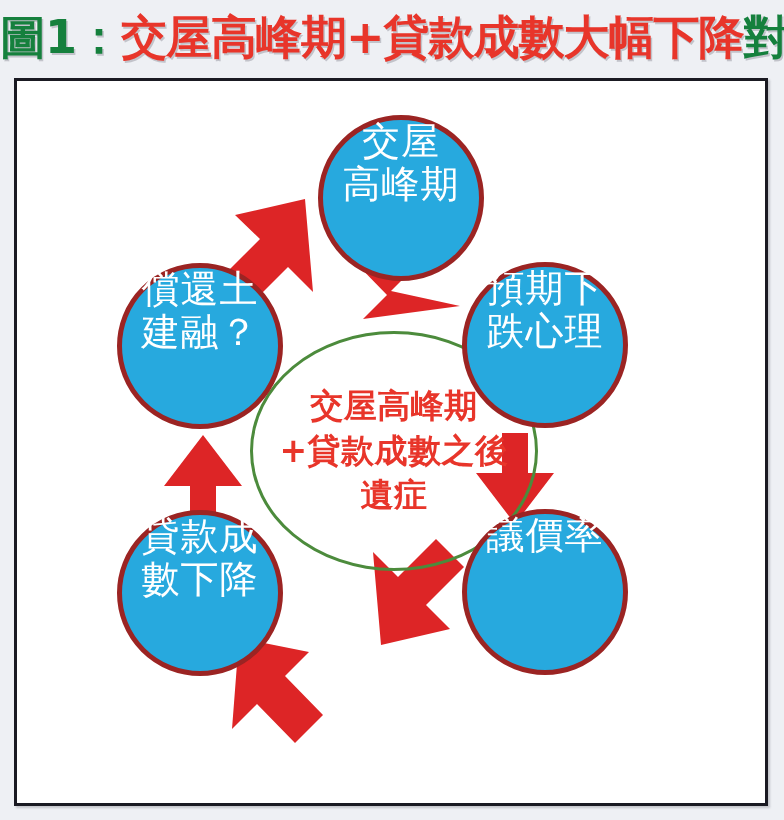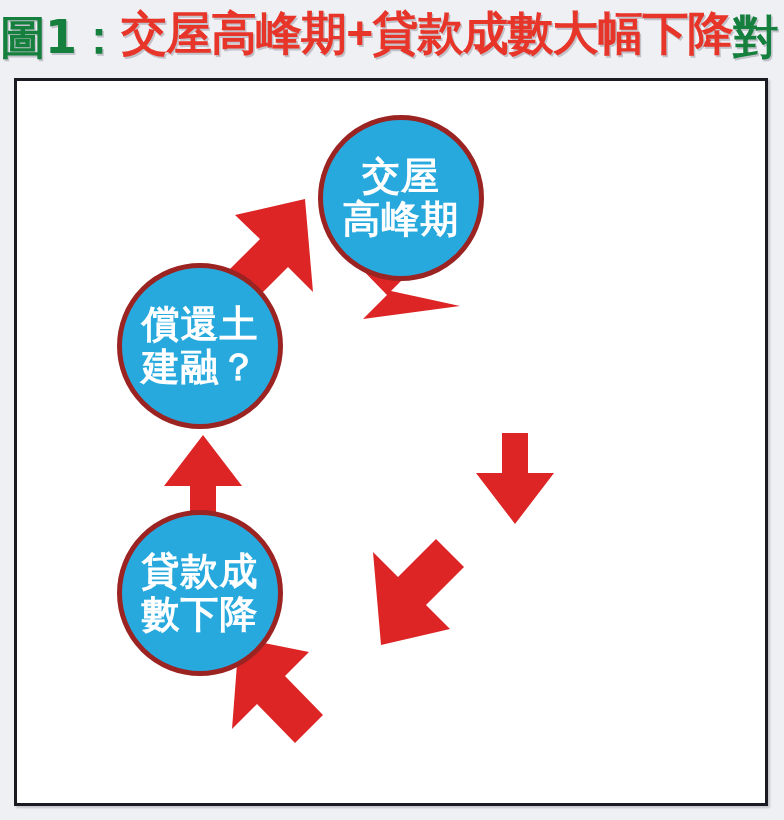--- a/index.html
+++ b/index.html
@@ -28,21 +28,21 @@
     overflow: hidden;
   }
   .title-seg {
     font-size: 46px;
     font-weight: bold;
     line-height: 1;
     letter-spacing: -1px;
     text-shadow: 1.5px 1.5px 0 rgba(140,140,150,0.45);
   }
   .seg-green { color: #15803d; }
-  .seg-red   { color: #e8352a; font-family: Liberation Mono, monospace; }
+  .seg-red   { color: #e8352a; }
 
   
   #diagram-frame {
     position: absolute;
     left: 14px;
     top: 78px;
     width: 754px;
     height: 728px;
     background: #ffffff;
     border: 3px solid #1a1a22;
@@ -57,25 +57,25 @@
   }
 
   
   .node {
     position: absolute;
     border-radius: 50%;
     background: #27a9de;
     border: 5px solid #9b2423;
     box-sizing: border-box;
     display: flex;
-    align-items: center;
+    align-items: flex-start;
     justify-content: center;
     text-align: center;
     color: #ffffff;
-    font-weight: bold;
+    font-weight: normal;
     font-size: 38px;
     line-height: 1.12;
     letter-spacing: 1px;
     font-family: "DejaVu Sans", "Liberation Sans", sans-serif;
   }
   .node-text { display: block; white-space: pre-line; }
 
   #node-peak      { left: 301px; top:  34px; width: 166px; height: 166px; }
   #node-expect    { left: 445px; top: 181px; width: 166px; height: 166px; }
   #node-bargain   { left: 445px; top: 428px; width: 166px; height: 166px; }
@@ -140,27 +140,39 @@
 
     <g>
       <polygon fill="#dd2526" points="222,557 292,571 268,595 306,634 278,662 240,623 215,648"></polygon>
     </g>
 
     <g>
       <polygon fill="#dd2526" points="199,445 199,405 225,405 186,354 147,405 173,405 173,445"></polygon>
     </g>
   </svg>
 
+  <div id="center-ellipse">
+    <span id="center-text">交屋高峰期
++貸款成數之後
+遺症</span>
+  </div>
 
   <div class="node" id="node-peak">
     <span class="node-text">交屋
 高峰期</span>
   </div>
 
+  <div class="node" id="node-expect">
+    <span class="node-text">預期下
+跌心理</span>
+  </div>
 
+  <div class="node" id="node-bargain">
+    <span class="node-text">議價率</span>
+  </div>
 
 
   <div class="node" id="node-repay">
     <span class="node-text">償還土
 建融？</span>
   </div>
 
   <div class="node" id="node-ltv">
     <span class="node-text">貸款成
 數下降</span>

